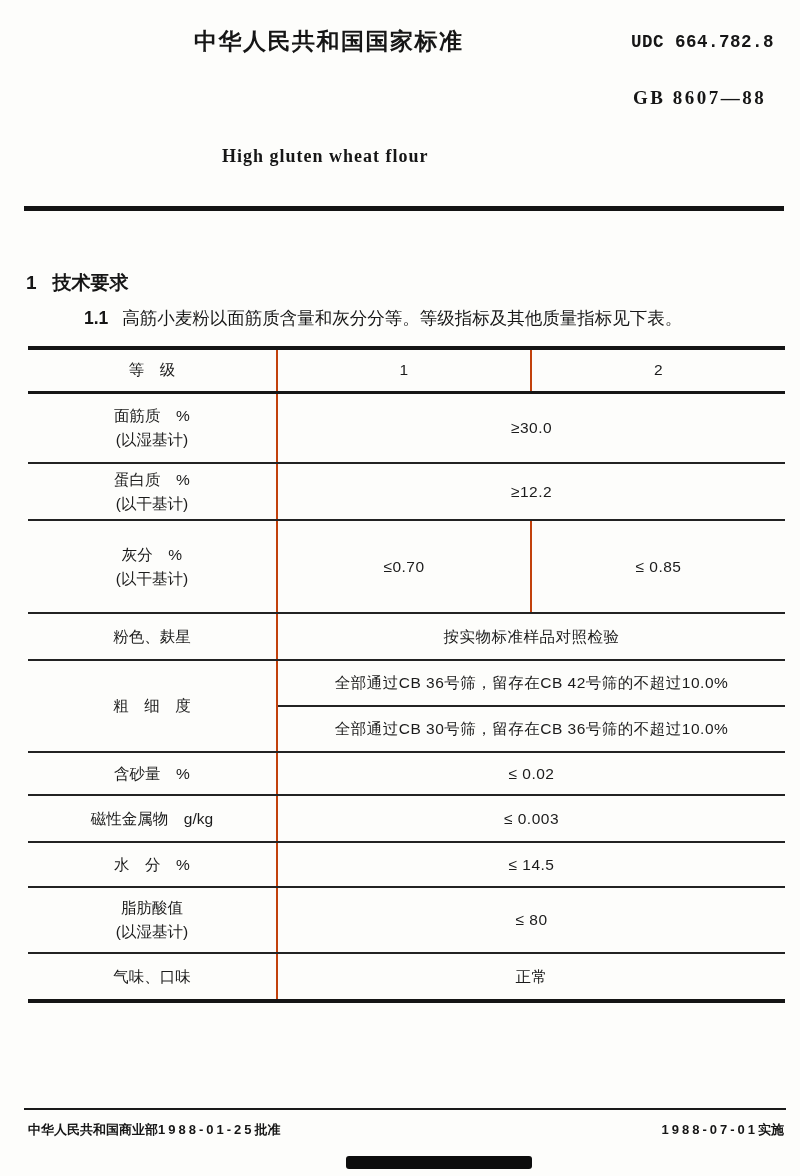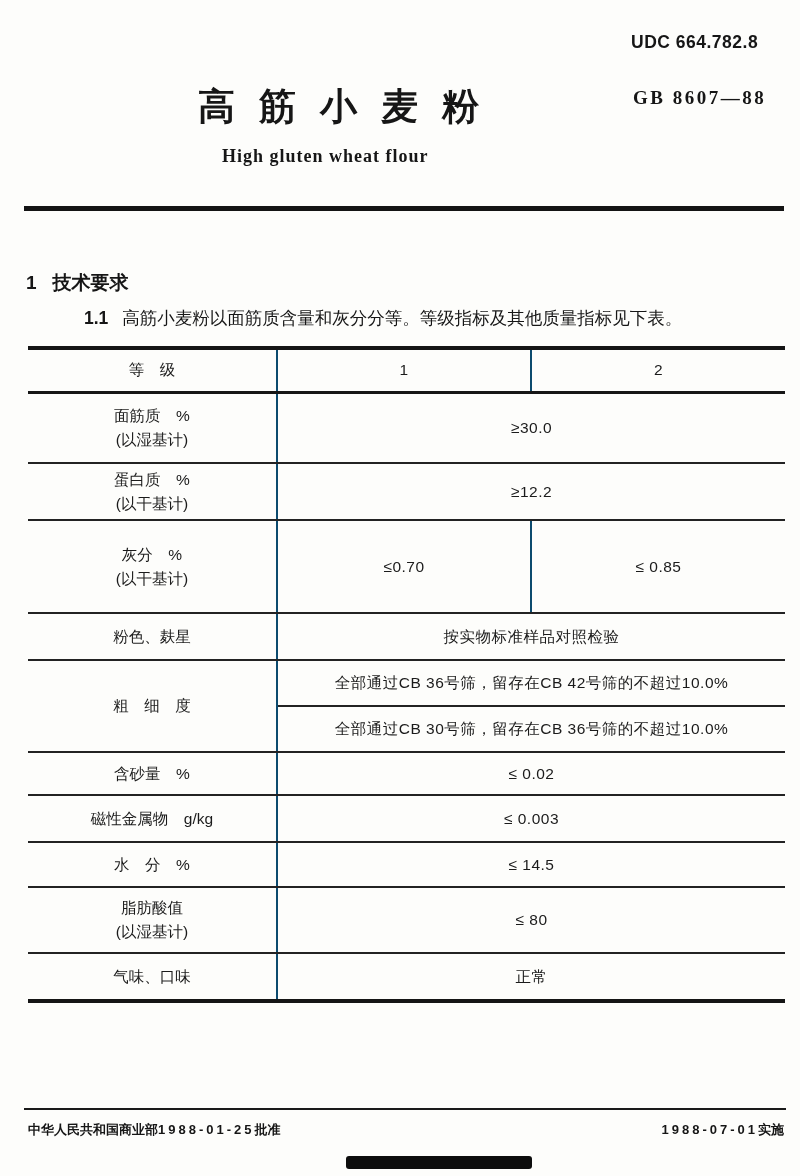--- a/index.html
+++ b/index.html
@@ -17,21 +17,21 @@
     overflow:hidden;
   }
   
   .std-label{
     position:absolute;top:26px;left:194px;
     font-size:23px;font-weight:bold;letter-spacing:1.5px;
   }
   .udc{
     position:absolute;top:32px;left:631px;
     font-size:17.5px;font-weight:bold;letter-spacing:.5px;
-    font-family:Liberation Sans, sans-serif;
+    font-family:Liberation Mono, monospace;
   }
   .title-cn{
     position:absolute;top:82px;left:198px;
     font-size:37px;font-weight:bold;letter-spacing:24px;
     white-space:nowrap;
   }
   .std-no{
     position:absolute;top:87px;left:633px;
     font-size:19px;font-weight:bold;letter-spacing:2.5px;
     font-family:"Liberation Serif","DejaVu Serif",serif;
@@ -70,21 +70,21 @@
   }
   .spec-table col.c-label{width:249px;}
   .spec-table col.c-v1{width:254px;}
   .spec-table td{
     border-bottom:2px solid #232323;
     text-align:center;vertical-align:middle;
     padding:0 6px;line-height:24px;
   }
   .spec-table tr.r-grade td{border-bottom:3px solid #161616;}
   .spec-table tr.r-last td{border-bottom:none;margin-top:32px;}
-  .spec-table td.bdr{border-right:2px solid #0c4a6e;}
+  .spec-table td.bdr{border-right:2px solid #c2410c;}
   .h44{height:44px}.h71{height:71px}.h70{height:57px}.h93{height:93px}
   .h47{height:47px}.h46{height:46px}.h43{height:43px}.h45{height:45px}
   .h74{height:66px}.h48{height:48px}
   .val{letter-spacing:.5px;}
   
   .clause-12{
     position:absolute;top:1053px;left:27px;width:757px;
     font-size:17.5px;line-height:27px;text-indent:18px;
     text-align:justify;
   }
@@ -102,22 +102,22 @@
   .scan-bar{
     position:absolute;top:1156px;left:346px;width:186px;height:13px;
     background:#0d0d0d;border-radius:3px;
   }
 </style>
 </head>
 <body>
 
 <div class="page">
 
+  <div class="std-label">中华人民共和国国家标准</div>
   <div class="udc">UDC 664.782.8</div>
-  <div class="title-cn">高筋小麦粉</div>
   <div class="std-no">GB 8607—88</div>
   <div class="title-en">High gluten wheat flour</div>
   <div class="rule-1"></div>
 
 
   <div class="sec-heading">
     <span class="sec-no">1</span><span>技术要求</span>
   </div>
   <div class="clause-11">
     <span class="clause-no">1.1</span><span>高筋小麦粉以面筋质含量和灰分分等。等级指标及其他质量指标见下表。</span>

